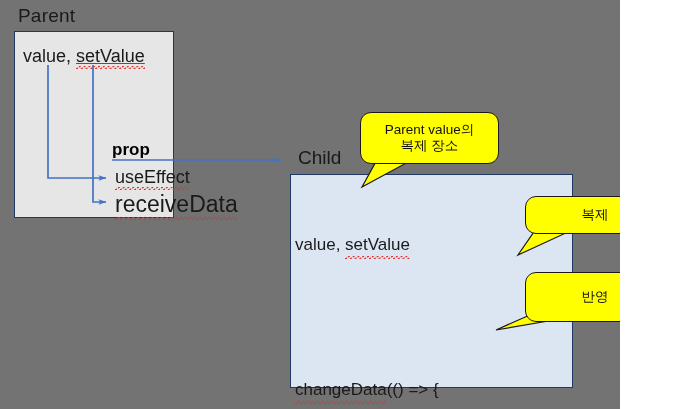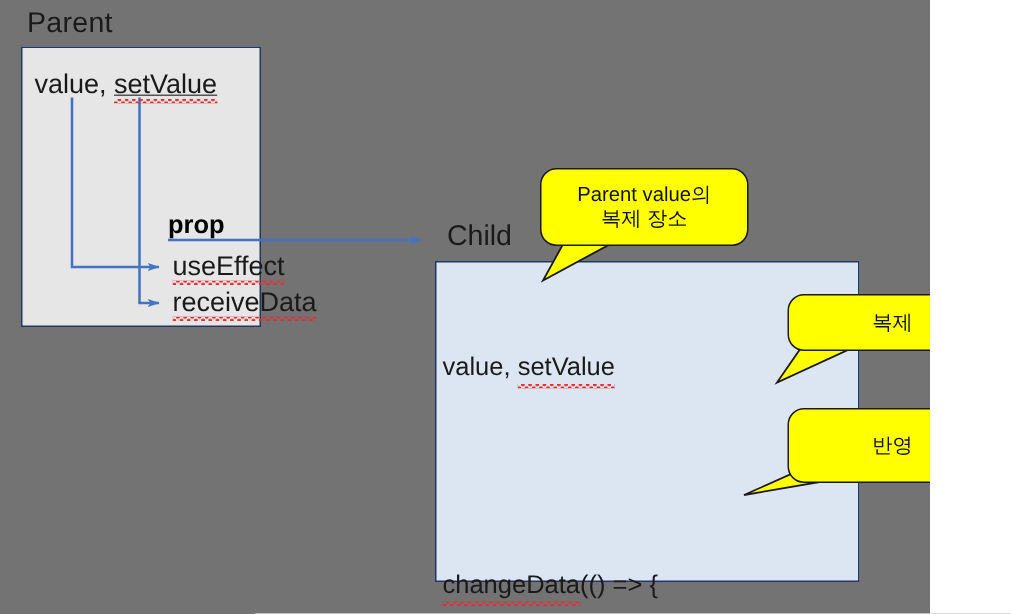--- a/index.html
+++ b/index.html
@@ -50,21 +50,21 @@
     text-align: right;
   }
   #parent-change {
     left: 115px; top: 167px;
     font-size: 18px;
     color: #1a1a1a;
     white-space: nowrap;
   }
   #parent-receive {
     left: 115px; top: 191px;
-    font-size: 18px;
+    font-size: 23px;
     color: #1a1a1a;
     white-space: nowrap;
   }
 
   
   #child-label {
     left: 298px; top: 147px;
     font-size: 19px;
     color: #1a1a1a;
   }

